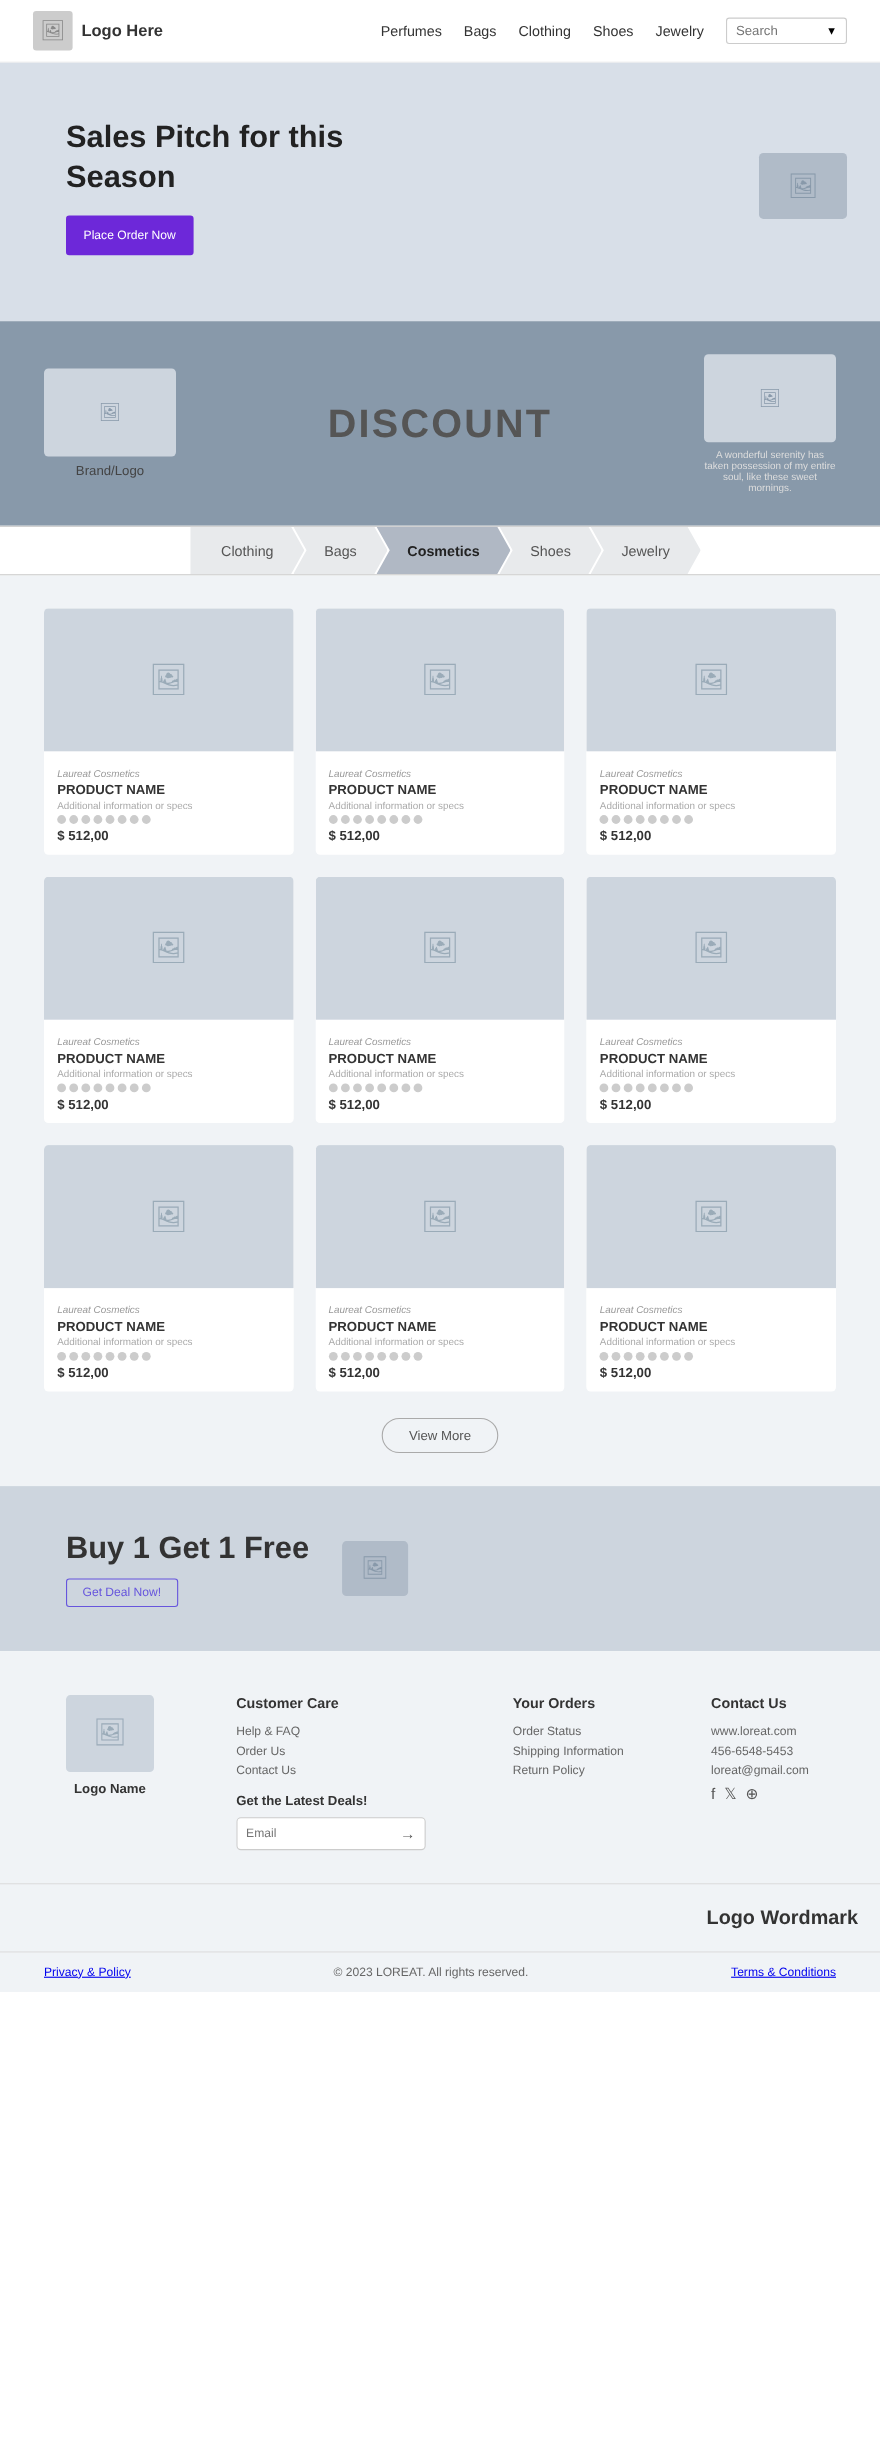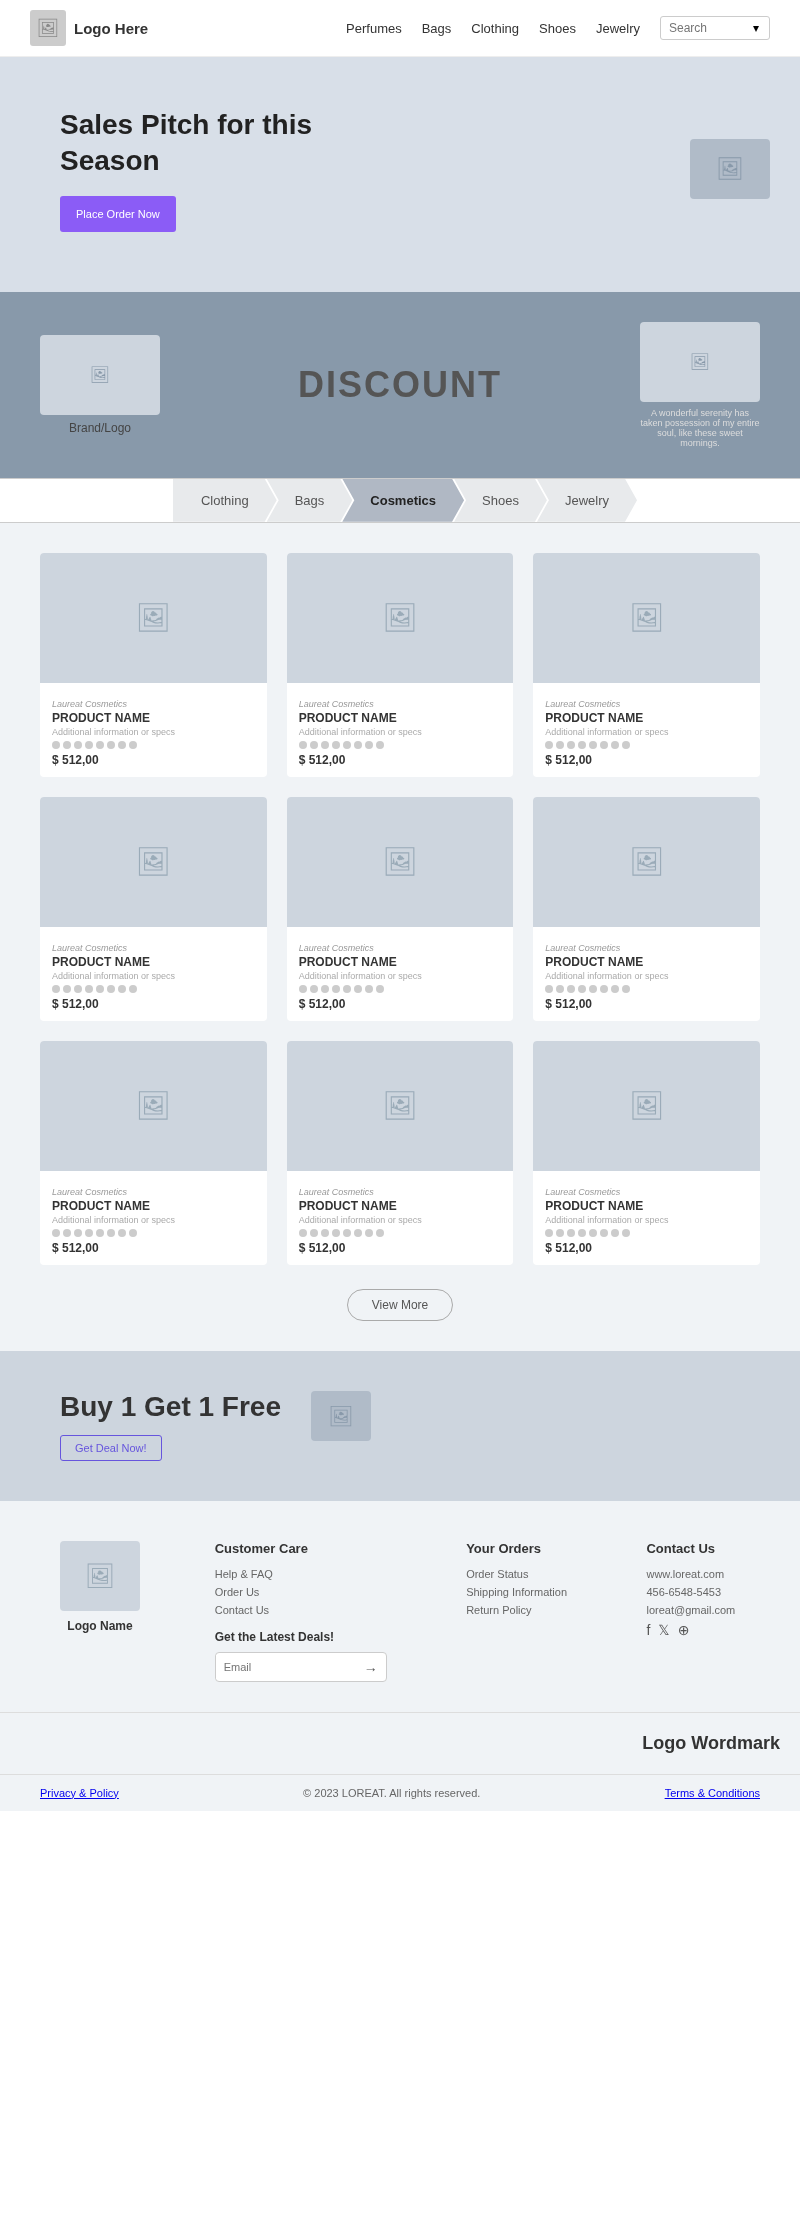--- a/index.html
+++ b/index.html
@@ -27,21 +27,21 @@
 
     
     .hero {
       background: #d8dfe8; padding: 50px 30px 60px 60px;
       display: flex; align-items: center; justify-content: space-between;
     }
     .hero-content { max-width: 300px; }
     .hero-title { font-size: 28px; font-weight: bold; color: #222; margin-bottom: 16px; line-height: 1.3; }
     .hero-text { font-size: 11px; color: #555; margin-bottom: 20px; line-height: 1.6; }
     .hero-btn {
-      background: #8b5cf6; color: #fff; border: none; border-radius: 3px;
+      background: #6d28d9; color: #fff; border: none; border-radius: 3px;
       padding: 12px 16px; font-size: 11px; cursor: pointer;
     }
     .hero-img-placeholder {
       width: 80px; height: 60px; background: #b0bbc8; border-radius: 4px;
       display: flex; align-items: center; justify-content: center; color: #8899aa; font-size: 22px;
     }
 
     
     .discount-banner {
       background: #8899aa; padding: 30px 40px;
@@ -94,21 +94,21 @@
 
     .view-more-btn {
       display: block; margin: 0 auto; background: transparent;
       border: 1px solid #aaa; border-radius: 20px; padding: 8px 24px;
       font-size: 12px; color: #555; cursor: pointer;
     }
 
     
     .promo-banner {
       background: #cdd5de; padding: 40px 60px;
-      display: flex; align-items: flex-start; gap: 30px;
+      display: flex; align-items: center; gap: 30px;
     }
     .promo-text h2 { font-size: 28px; font-weight: bold; color: #333; margin-bottom: 12px; }
     .promo-btn {
       background: transparent; border: 1px solid #6655dd; color: #6655dd;
       border-radius: 3px; padding: 6px 14px; font-size: 11px; cursor: pointer;
     }
     .promo-img {
       width: 60px; height: 50px; background: #b0bbc8; border-radius: 4px;
       display: flex; align-items: center; justify-content: center; color: #8899aa; font-size: 20px;
     }

